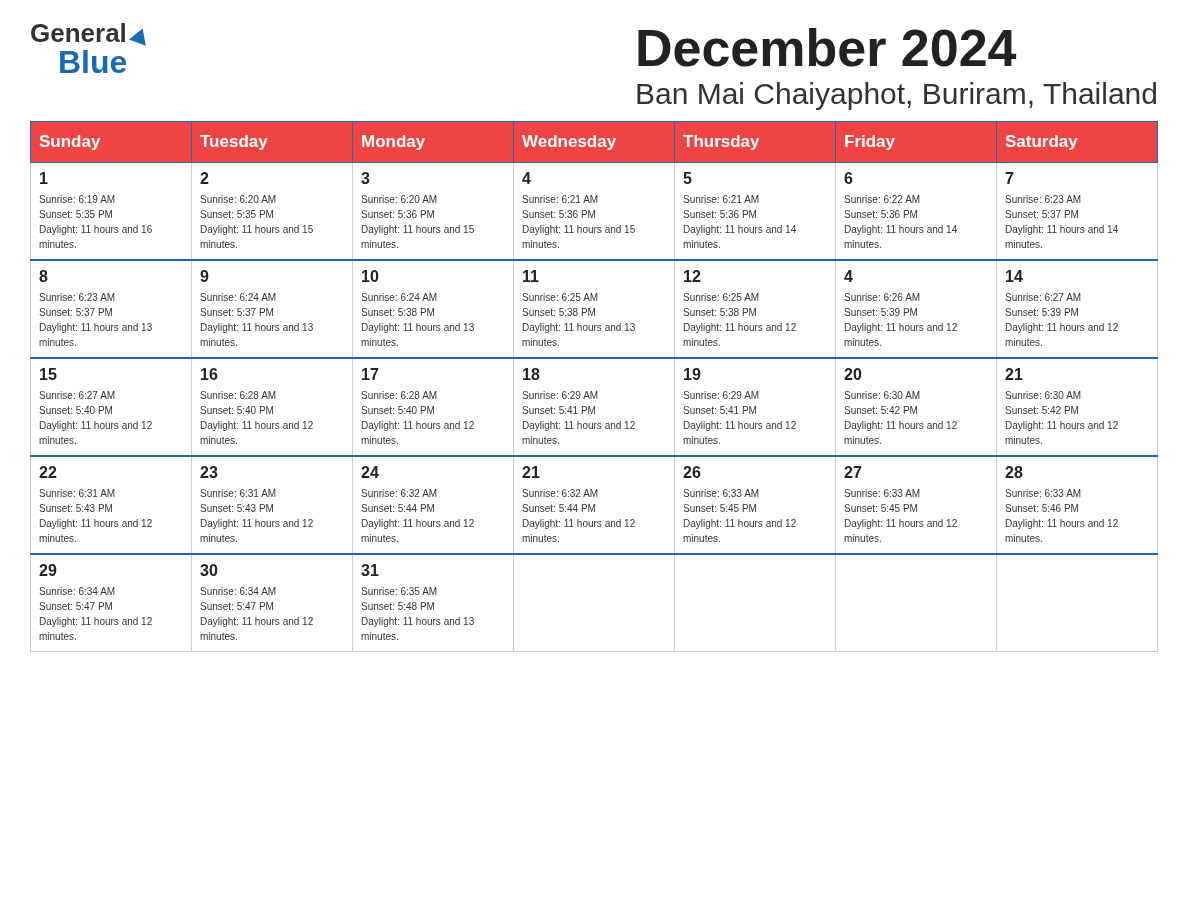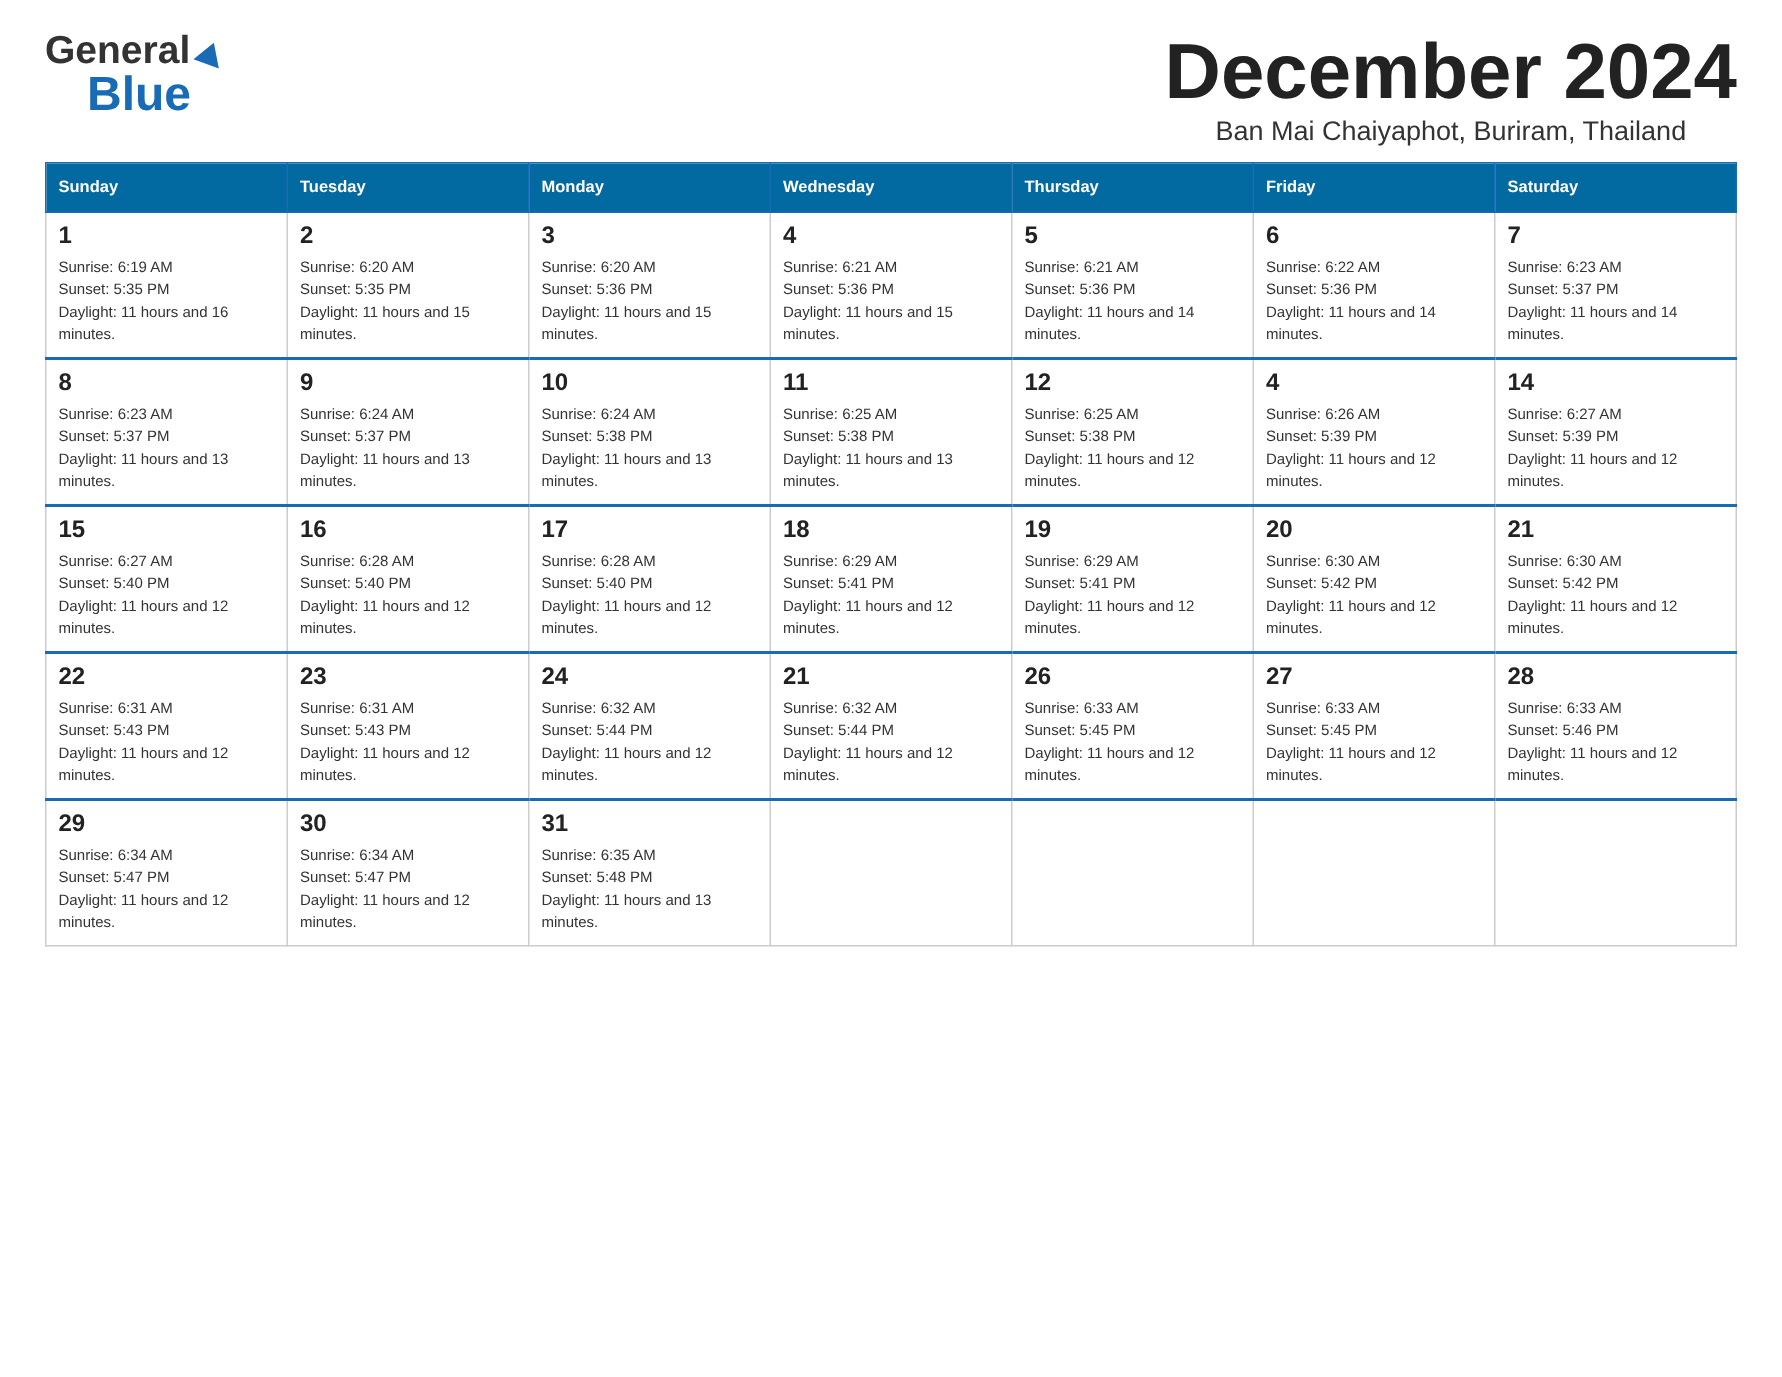--- a/index.html
+++ b/index.html
@@ -33,42 +33,42 @@
       color: #1a6bb5;
     }
     .logo-blue {
       font-size: 32px;
       font-weight: bold;
       color: #1a6bb5;
       line-height: 1;
       margin-left: 28px;
     }
     .title-block {
-      text-align: center;
+      text-align: left;
     }
     .title-block h1 {
       font-size: 52px;
       font-weight: bold;
       color: #222;
       line-height: 1.1;
     }
     .title-block h2 {
-      font-size: 18px;
+      font-size: 30px;
       font-weight: normal;
       color: #333;
     }
     .calendar {
       width: 100%;
       border-collapse: collapse;
       margin-top: 10px;
     }
     .calendar th {
-      background: #0369a1;
+      background: #ef4444;
       color: #fff;
-      font-size: 11px;
+      font-size: 17px;
       font-weight: bold;
       padding: 10px 8px;
       border: 1px solid #1a6bb5;
       text-align: left;
     }
     .calendar td {
       border: 1px solid #ccc;
       vertical-align: top;
       padding: 7px 8px;
       width: 14.28%;

